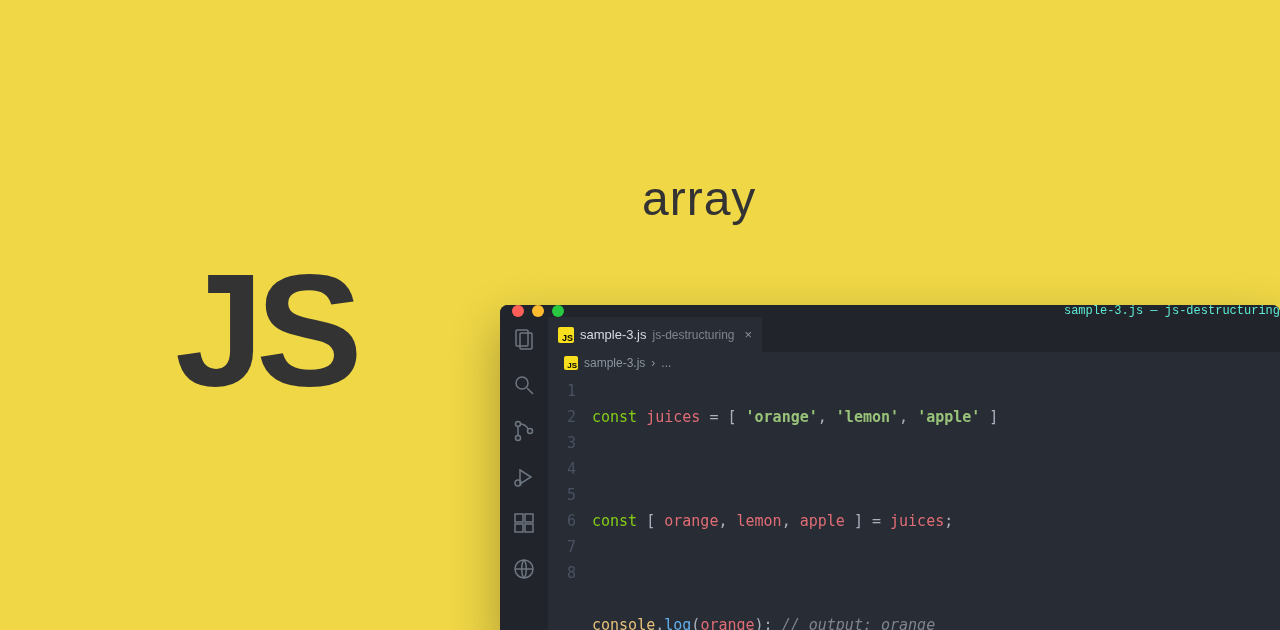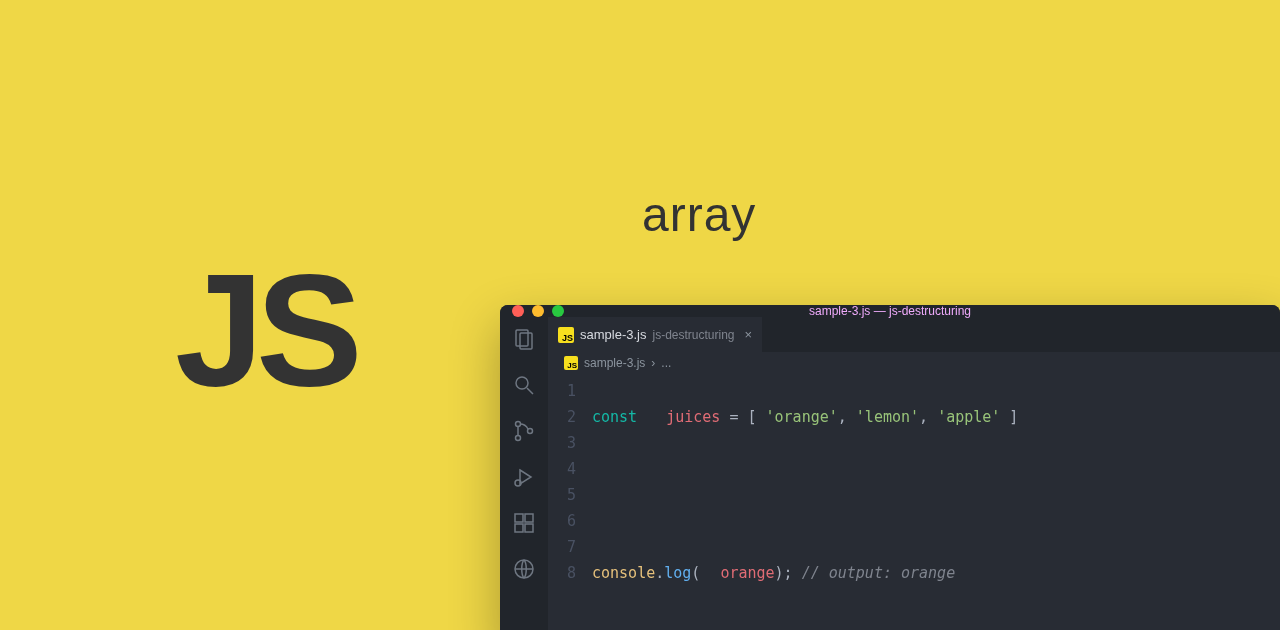--- a/index.html
+++ b/index.html
@@ -17,21 +17,21 @@
     top: 250px;
     font-size: 160px;
     font-weight: 800;
     color: #333333;
     letter-spacing: -8px;
     line-height: 1;
   }
   .title-block {
     position: absolute;
     left: 500px;
-    top: 186px;
+    top: 170px;
     color: #333333;
     font-size: 48px;
     font-weight: 400;
     line-height: 1.2;
     letter-spacing: 1px;
   }
   .title-line1 { margin-left: 142px; }
   .title-line2 { }
 
   .editor-window {
@@ -56,24 +56,25 @@
     position: relative;
   }
   .traffic-dots { display: flex; gap: 8px; }
   .dot { width: 12px; height: 12px; border-radius: 50%; }
   .dot-red { background: #ff5f57; }
   .dot-yellow { background: #febc2e; }
   .dot-green { background: #28c840; }
   .window-title {
     position: absolute;
     left: 0; right: 0;
-    text-align: center;
-    color: #f0abfc;
+    text-align: right;
+    color: #5eead4;
     font-size: 12px;
     pointer-events: none;
+    font-family: Liberation Mono, monospace;
   }
   .editor-body {
     flex: 1;
     display: flex;
   }
   .activity-bar {
     width: 48px;
     background: #21252b;
     display: flex;
     flex-direction: column;
@@ -146,23 +147,23 @@
     text-align: right;
     color: #495162;
     padding-right: 16px;
     user-select: none;
   }
   .code-lines {
     flex: 1;
     color: #abb2bf;
     white-space: pre;
   }
-  .tok-kw { color: #14b8a6; }
-  .tok-var { color: #e06c75; margin-left: 20px; }
-  .tok-str { color: #98c379; }
+  .tok-kw { color: #84cc16; }
+  .tok-var { color: #e06c75; }
+  .tok-str { color: #98c379; font-weight: bold; }
   .tok-punc { color: #abb2bf; }
   .tok-obj { color: #e5c07b; }
   .tok-fn { color: #61afef; }
   .tok-comment { color: #7f848e; font-style: italic; }
 </style>
 </head>
 <body>
 
 <div class="js-logo">JS</div>
 
@@ -248,20 +249,21 @@
           <div>3</div>
           <div>4</div>
           <div>5</div>
           <div>6</div>
           <div>7</div>
           <div>8</div>
         </div>
         <div class="code-lines">
 <div><span class="tok-kw">const</span> <span class="tok-var">juices</span><span class="tok-punc"> = [ </span><span class="tok-str">'orange'</span><span class="tok-punc">, </span><span class="tok-str">'lemon'</span><span class="tok-punc">, </span><span class="tok-str">'apple'</span><span class="tok-punc"> ]</span></div>
 <div> </div>
+<div><span class="tok-kw">const</span><span class="tok-punc"> [ </span><span class="tok-var">orange</span><span class="tok-punc">, </span><span class="tok-var">lemon</span><span class="tok-punc">, </span><span class="tok-var">apple</span><span class="tok-punc"> ] = </span><span class="tok-var">juices</span><span class="tok-punc">;</span></div>
 <div> </div>
 <div><span class="tok-obj">console</span><span class="tok-punc">.</span><span class="tok-fn">log</span><span class="tok-punc">(</span><span class="tok-var">orange</span><span class="tok-punc">);</span><span class="tok-comment"> // output: orange</span></div>
 
 
 
         </div>
       </div>
     </div>
   </div>
 </div>

